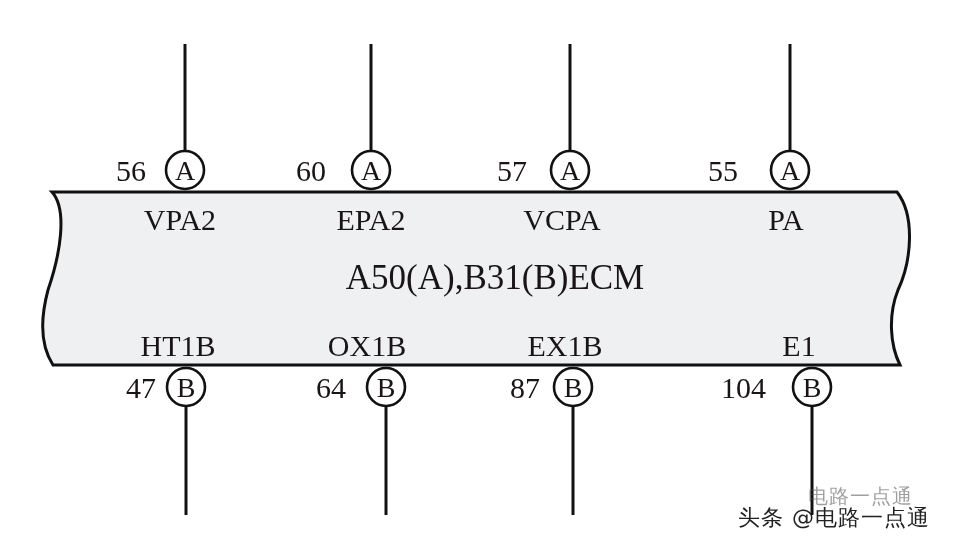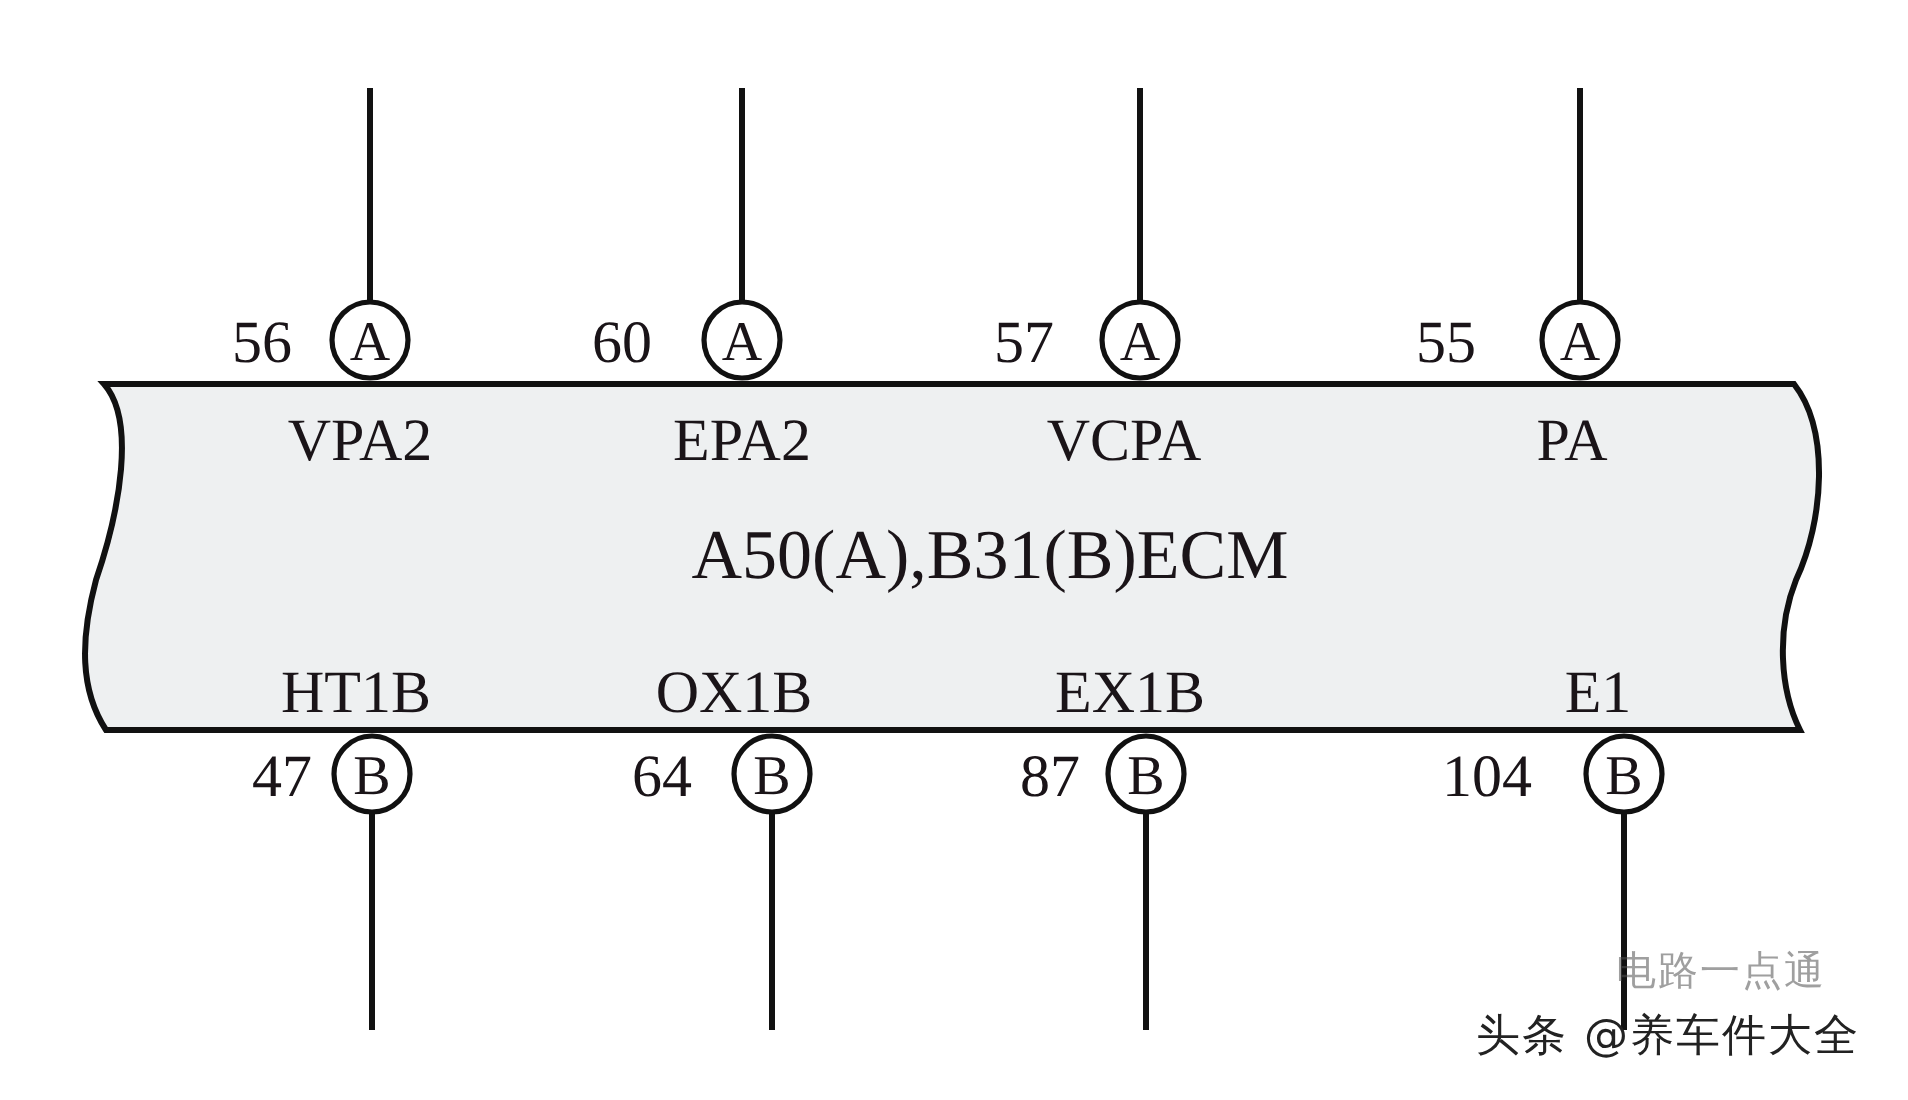--- a/index.html
+++ b/index.html
@@ -4,21 +4,21 @@
 <style>
   html, body { margin: 0; padding: 0; background: #ffffff; }
   body { width: 954px; height: 550px; position: relative; overflow: hidden; }
   #canvas { position: absolute; left: 0; top: 0; width: 954px; height: 550px; }
   svg text { font-family: "Liberation Serif", "DejaVu Serif", serif; fill: #1a1418; }
   .pin-num { font-size: 30px; }
   .pin-conn { font-size: 28px; }
   .sig { font-size: 30px; }
   .title { font-size: 35px; }
   .wm { position: absolute; left: 738px; top: 503px; font-family: "DejaVu Sans", sans-serif; font-size: 22px; color: #222; letter-spacing: 1px; }
-  .wm2 { position: absolute; left: 808px; top: 472px; font-family: "DejaVu Sans", sans-serif; font-size: 20px; color: rgba(80,80,80,0.55); letter-spacing: 1px; }
+  .wm2 { position: absolute; left: 808px; top: 483px; font-family: "DejaVu Sans", sans-serif; font-size: 20px; color: rgba(80,80,80,0.55); letter-spacing: 1px; }
 </style>
 </head>
 <body>
 
 <svg id="canvas" viewBox="0 0 954 550" xmlns="http://www.w3.org/2000/svg">
 
   <path d="M 52 192 L 897 192
            C 915 215, 912 260, 898 290
            C 888 315, 890 345, 900 365
            L 53 365
@@ -74,13 +74,13 @@
 
     <text class="sig" x="799" y="356" text-anchor="middle">E1</text>
     <circle cx="812" cy="387" r="19" fill="#fff" stroke="#111" stroke-width="2.6"></circle>
     <text class="pin-conn" x="812" y="397" text-anchor="middle">B</text>
     <text class="pin-num" x="766" y="398" text-anchor="end">104</text>
     <line x1="812" y1="406" x2="812" y2="515" stroke="#111" stroke-width="3"></line>
   </g>
 </svg>
 
 <div class="wm2">电路一点通</div>
-<div class="wm">头条 @养车件大全</div>
+<div class="wm">头条 @电路一点通</div>
 
 </body></html>

